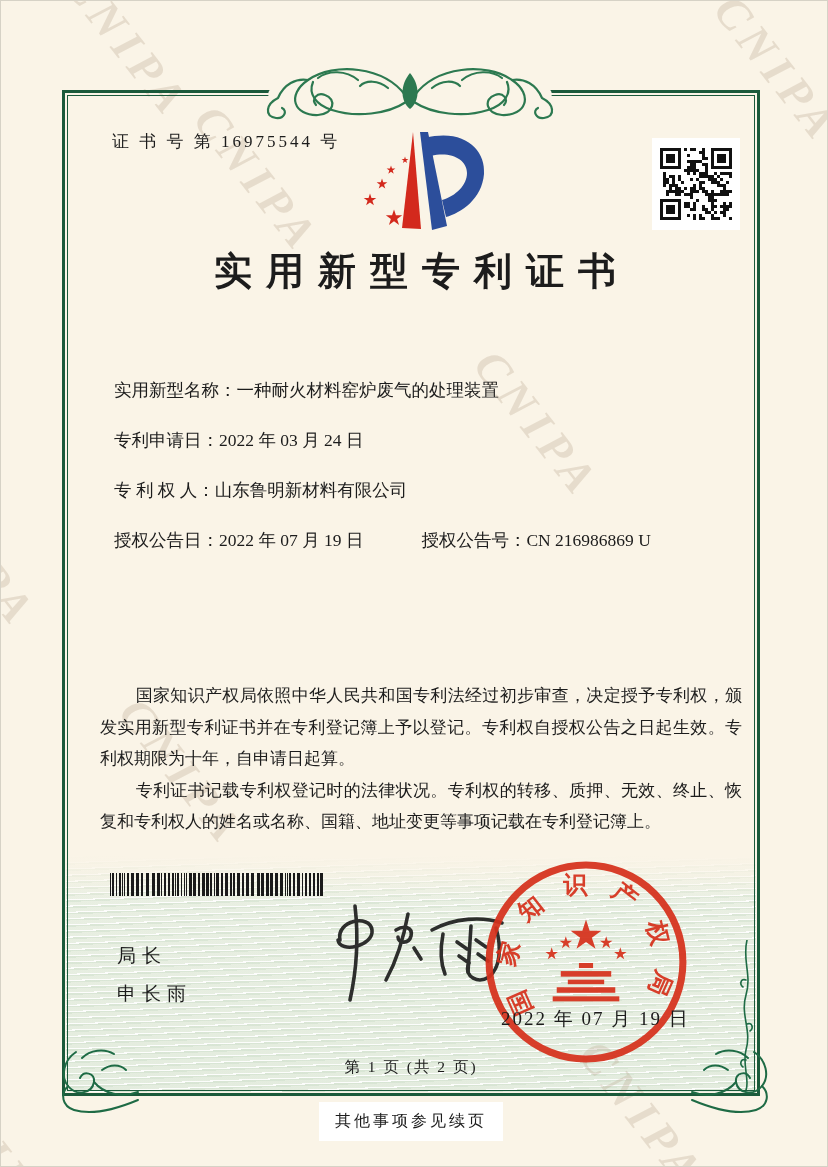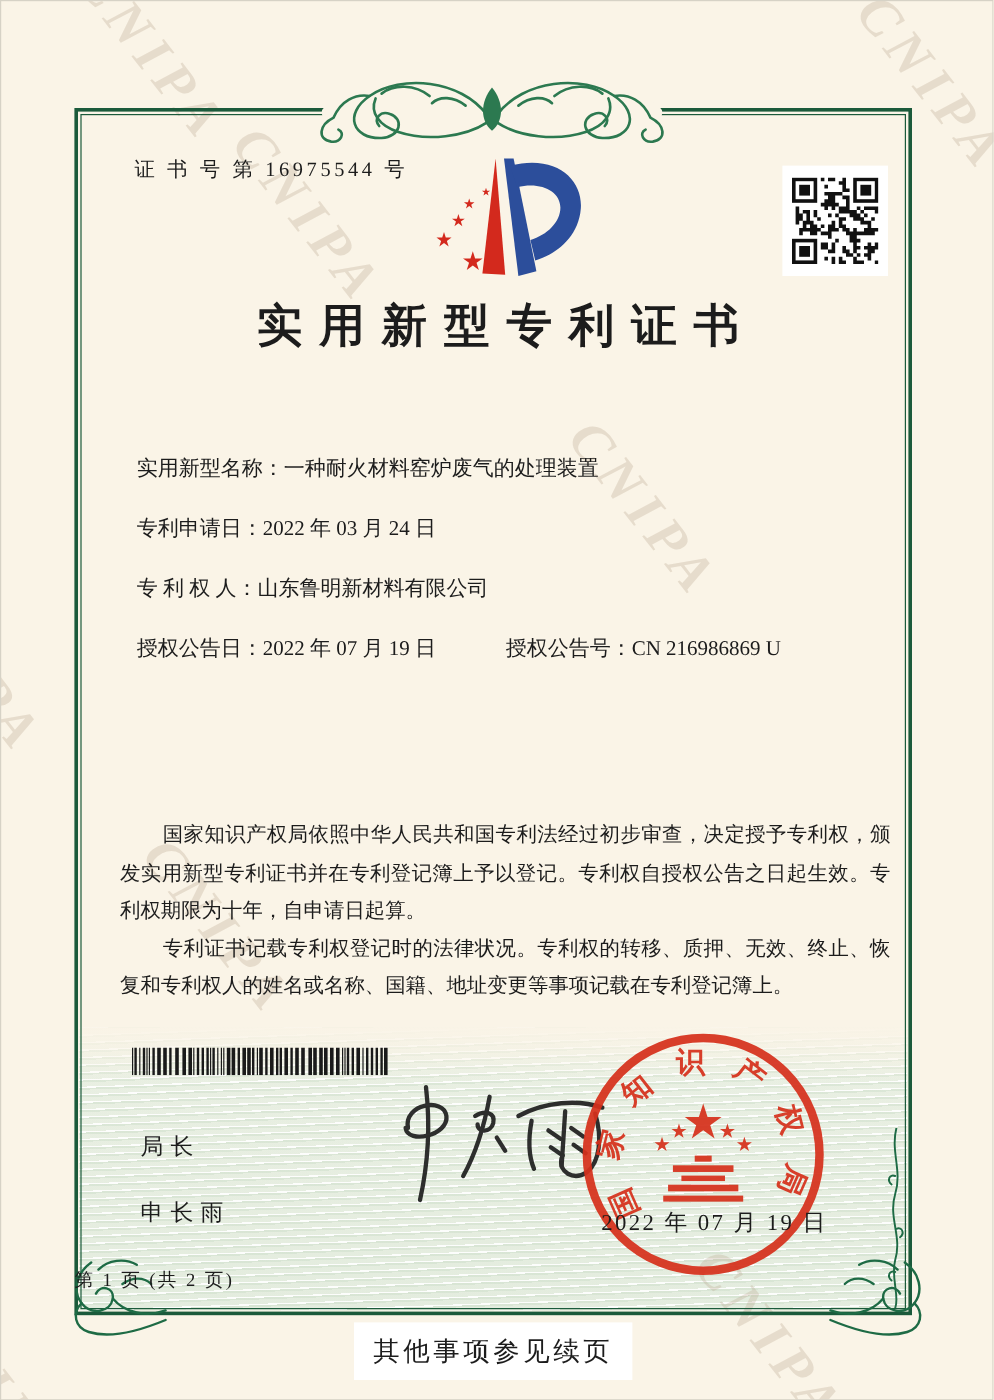--- a/index.html
+++ b/index.html
@@ -51,32 +51,32 @@
   .fields .grant-row{display:flex;}
   .fields .grant-cell2{margin-left:58px;}
   .body-text{
     position:absolute;left:100px;top:680px;width:642px;z-index:4;
     font-size:17px;line-height:31.5px;text-align:justify;
   }
   .body-text p{margin:0;text-indent:2.1em;}
   .barcode{position:absolute;left:110px;top:873px;z-index:5;}
   .director{position:absolute;left:117px;top:943px;z-index:5;
     font-family:"Liberation Sans","DejaVu Sans",sans-serif;font-size:19px;letter-spacing:6px;}
-  .director .name{margin-top:29px;}
+  .director .name{margin-top:12px;}
   .signature{position:absolute;left:310px;top:898px;z-index:5;}
   .seal{position:absolute;left:480px;top:856px;z-index:5;opacity:0.93;}
   .seal-date{position:absolute;left:501px;top:1006px;z-index:6;font-size:19px;letter-spacing:2px;}
-  .page-indicator{position:absolute;left:62px;top:1057px;width:698px;z-index:6;font-size:15.5px;letter-spacing:2px;}
+  .page-indicator{position:absolute;left:62px;top:1057px;width:698px;z-index:6;text-align:center;font-size:15.5px;letter-spacing:2px;}
   .top-ornament{position:absolute;left:238px;top:58px;z-index:4;}
   .corner-flourish{position:absolute;z-index:4;}
   .corner-left{left:46px;top:1042px;}
   .corner-right{left:674px;top:1042px;transform:scaleX(-1);}
   .side-vine{position:absolute;left:738px;top:940px;z-index:4;}
   .footer-note-wrap{position:absolute;left:62px;top:1102px;width:698px;z-index:4;text-align:center;}
-  .footer-note{display:inline-block;background:#ffffff;padding:9px 16px;font-size:22px;letter-spacing:3px;}
+  .footer-note{display:inline-block;background:#ffffff;padding:9px 16px;font-size:16px;letter-spacing:3px;}
   .edge{position:absolute;inset:0;border:1px solid #d6d2c6;z-index:7;pointer-events:none;}
 </style>
 </head>
 <body>
 
 <div class="page">
 
   <div>
     <span class="wm" style="left:95px;top:-40px;">CNIPA</span>
     <span class="wm" style="left:745px;top:-15px;">CNIPA</span>

